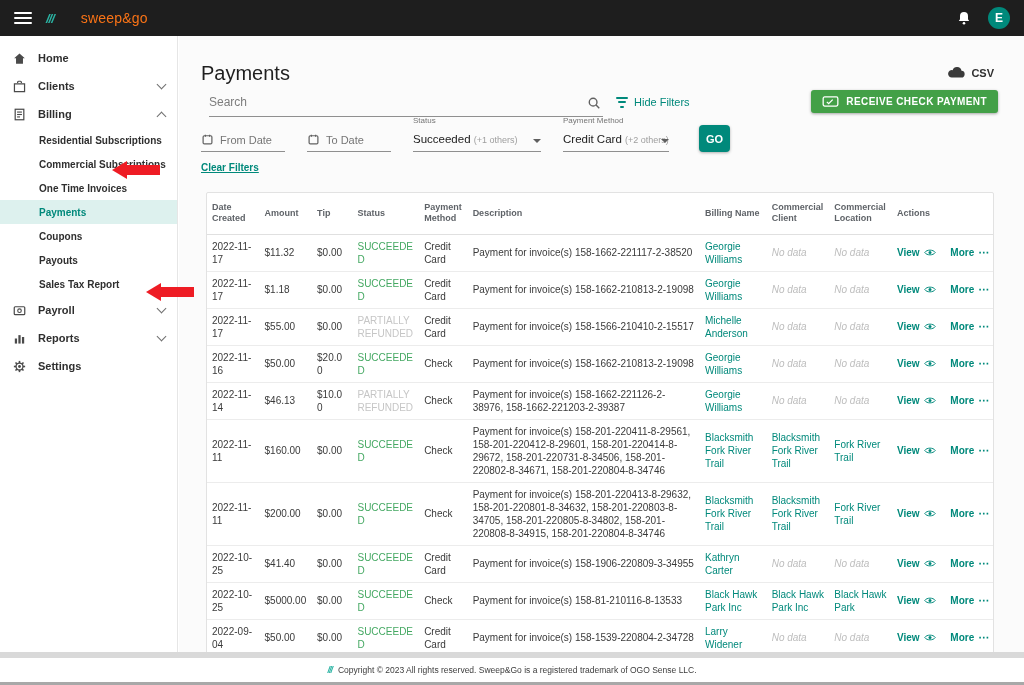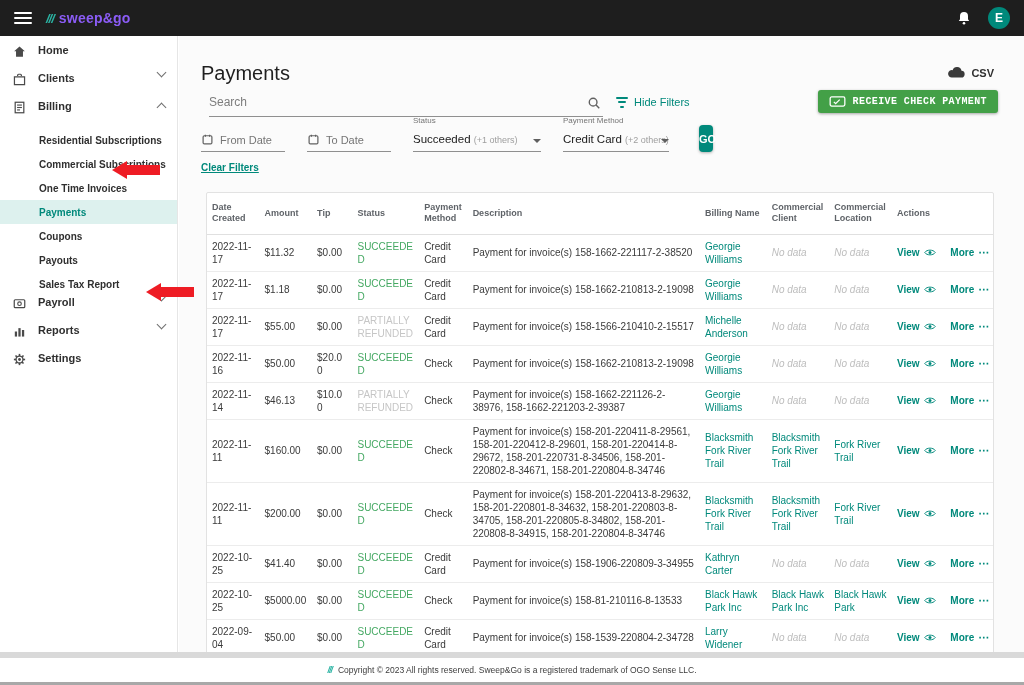--- a/index.html
+++ b/index.html
@@ -5,28 +5,28 @@
   * { margin:0; padding:0; box-sizing:border-box; }
   html,body { width:1024px; height:685px; }
   body { font-family:"Liberation Sans", sans-serif; background:#fff; position:relative; overflow:hidden; }
 
   
   .topbar { position:absolute; top:0; left:0; width:1024px; height:36px; background:#1e1e1e; display:flex; align-items:center; padding:0 14px; gap:14px; z-index:5; }
   .hamburger { width:18px; display:flex; flex-direction:column; gap:3px; cursor:pointer; }
   .hamburger i { display:block; height:2px; background:#fff; border-radius:1px; }
   .brand { display:flex; align-items:center; gap:5px; cursor:pointer; }
   .brand-slashes { color:#2bb3a3; font-weight:bold; font-style:italic; font-size:13px; letter-spacing:-1px; }
-  .brand-name { color:#8b5cf6; font-weight:bold; font-size:14px; letter-spacing:.2px; }
+  .brand-name { color:#f97316; font-weight:normal; font-size:14px; letter-spacing:.2px;margin-left:22px; }
   .topbar-right { margin-left:auto; display:flex; align-items:center; gap:16px; }
   .bell { width:16px; height:16px; cursor:pointer; }
   .avatar { width:22px; height:22px; border-radius:50%; background:#00897B; color:#fff; font-size:12px; font-weight:bold; display:flex; align-items:center; justify-content:center; cursor:pointer; }
 
   
   .sidebar { position:absolute; top:36px; left:0; width:178px; height:616px; background:#fff; border-right:1px solid #e6e6e6; padding-top:8px; overflow:hidden; }
-  .side-item { display:flex; height:28px; padding:0 12px; gap:11px; cursor:pointer; }
+  .side-item { display:flex; align-items:center; height:28px; padding:0 12px; gap:11px; cursor:pointer; }
   .side-item .micon { width:15px; height:15px; color:#4a4a4a; flex-shrink:0; }
   .side-label { font-size:11px; font-weight:bold; color:#2f2f2f; }
   .chev { margin-left:auto; width:7px; height:7px; border-right:1.6px solid #6f6f6f; border-bottom:1.6px solid #6f6f6f; transform:rotate(45deg); margin-top:-3px; }
   .chev.up { transform:rotate(-135deg); margin-top:4px; }
   .sub-item { display:flex; align-items:center; height:24px; padding-left:39px; cursor:pointer; }
   .sub-item span { font-size:10px; font-weight:bold; color:#2f2f2f; }
   .sub-item.active { background:#ddf1ee; }
   .sub-item.active span { color:#00897B; }
 
   
@@ -46,32 +46,32 @@
   .search-wrap input { width:100%; border:none; outline:none; border-bottom:1px solid #8f8f8f; background:transparent; font-size:12px; height:24px; padding:0 22px 4px 0; color:#333; font-family:"Liberation Sans",sans-serif; }
   .search-wrap input::placeholder { color:#7d7d7d; }
   .search-icon { position:absolute; right:2px; top:4px; width:14px; height:14px; cursor:pointer; }
 
   .hide-filters { position:absolute; left:437px; top:60px; display:flex; align-items:center; gap:6px; cursor:pointer; }
   .hide-filters span { font-size:11px; font-weight:normal; color:#00897B; }
   .filter-icon { display:flex; flex-direction:column; gap:2.5px; align-items:center; }
   .filter-icon i { display:block; height:2px; background:#00897B; border-radius:1px; }
   .filter-icon i:nth-child(1){ width:12px; } .filter-icon i:nth-child(2){ width:8px; } .filter-icon i:nth-child(3){ width:4px; }
 
-  .receive-btn { position:absolute; right:26px; top:54px; height:23px; background:#43A047; border:none; border-radius:3px; color:#fff; font-size:10px; font-weight:bold; letter-spacing:.4px; display:flex; align-items:center; gap:7px; padding:0 11px; cursor:pointer; box-shadow:0 1px 3px rgba(0,0,0,.35); font-family:Liberation Mono, monospace; }
+  .receive-btn { position:absolute; right:26px; top:54px; height:23px; background:#43A047; border:none; border-radius:3px; color:#fff; font-size:10px; font-weight:bold; letter-spacing:.4px; display:flex; align-items:center; gap:7px; padding:0 11px; cursor:pointer; box-shadow:0 1px 3px rgba(0,0,0,.35); font-family:Liberation Sans, sans-serif; }
 
   .filters-row { position:absolute; left:22px; top:82px; display:flex; align-items:flex-end; gap:22px; }
   .date-field { width:84px; display:flex; align-items:center; gap:6px; border-bottom:1px solid #8f8f8f; padding-bottom:5px; cursor:pointer; }
   .date-field span { font-size:11px; color:#757575; }
   .sel { position:relative; border-bottom:1px solid #8f8f8f; padding:11px 14px 4px 0; cursor:pointer; }
   .sel-caption { position:absolute; top:-2px; left:0; font-size:8px; color:#757575; }
   .sel-value { font-size:11.5px; color:#212121; white-space:nowrap; }
   .sel-extra { font-size:9px; color:#9e9e9e; }
   .sel-caret { position:absolute; right:0; bottom:8px; width:0; height:0; border-left:4px solid transparent; border-right:4px solid transparent; border-top:4.5px solid #5f5f5f; }
   .sel.status { width:128px; } .sel.method { width:106px; }
-  .go-btn { margin-left:8px; width:14px; height:27px; background:#00897B; color:#fff; border:none; border-radius:4px; font-size:11px; font-weight:bold; cursor:pointer; box-shadow:0 1px 3px rgba(0,0,0,.3); font-family:"Liberation Sans",sans-serif; }
+  .go-btn { margin-left:8px; width:31px; height:27px; background:#00897B; color:#fff; border:none; border-radius:4px; font-size:11px; font-weight:bold; cursor:pointer; box-shadow:0 1px 3px rgba(0,0,0,.3); font-family:"Liberation Sans",sans-serif; }
 
   .clear-filters { position:absolute; left:22px; top:126px; font-size:10px; color:#00897B; text-decoration:underline; cursor:pointer; font-weight:bold; }
 
   
   .card { position:absolute; left:27px; right:30px; top:156px; background:#fff; border:1px solid #e2e2e2; border-radius:2px; }
   table { width:100%; border-collapse:collapse; table-layout:fixed; }
   th { text-align:left; font-size:9px; color:#5f6368; font-weight:bold; padding:9px 5px; border-bottom:1px solid #e0e0e0; vertical-align:middle; line-height:1.25; }
   td { font-size:10px; color:#3a3a3a; padding:5px 5px; border-bottom:1px solid #ececec; vertical-align:middle; line-height:1.3; overflow-wrap:break-word; word-wrap:break-word; }
   tr:last-child td { border-bottom:1px solid #e0e0e0; }
   .status.ok { color:#44a862; }

